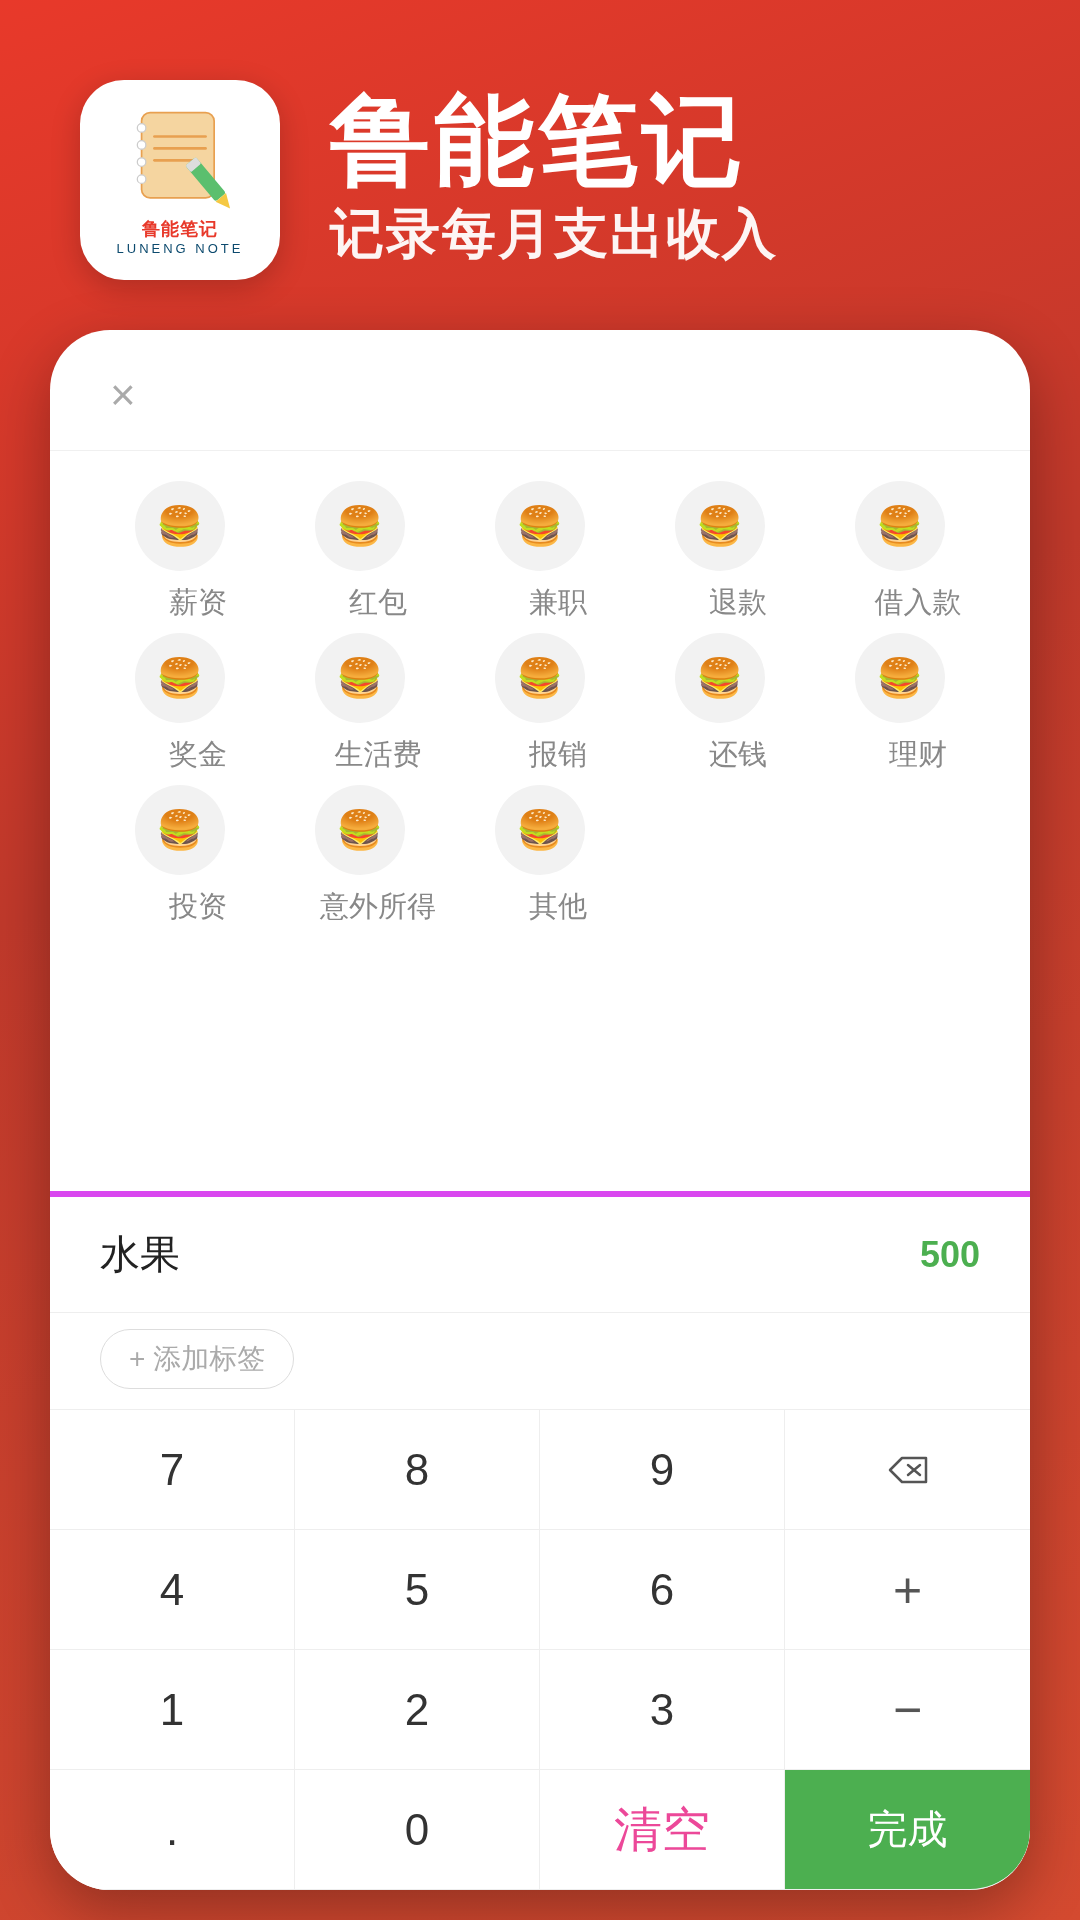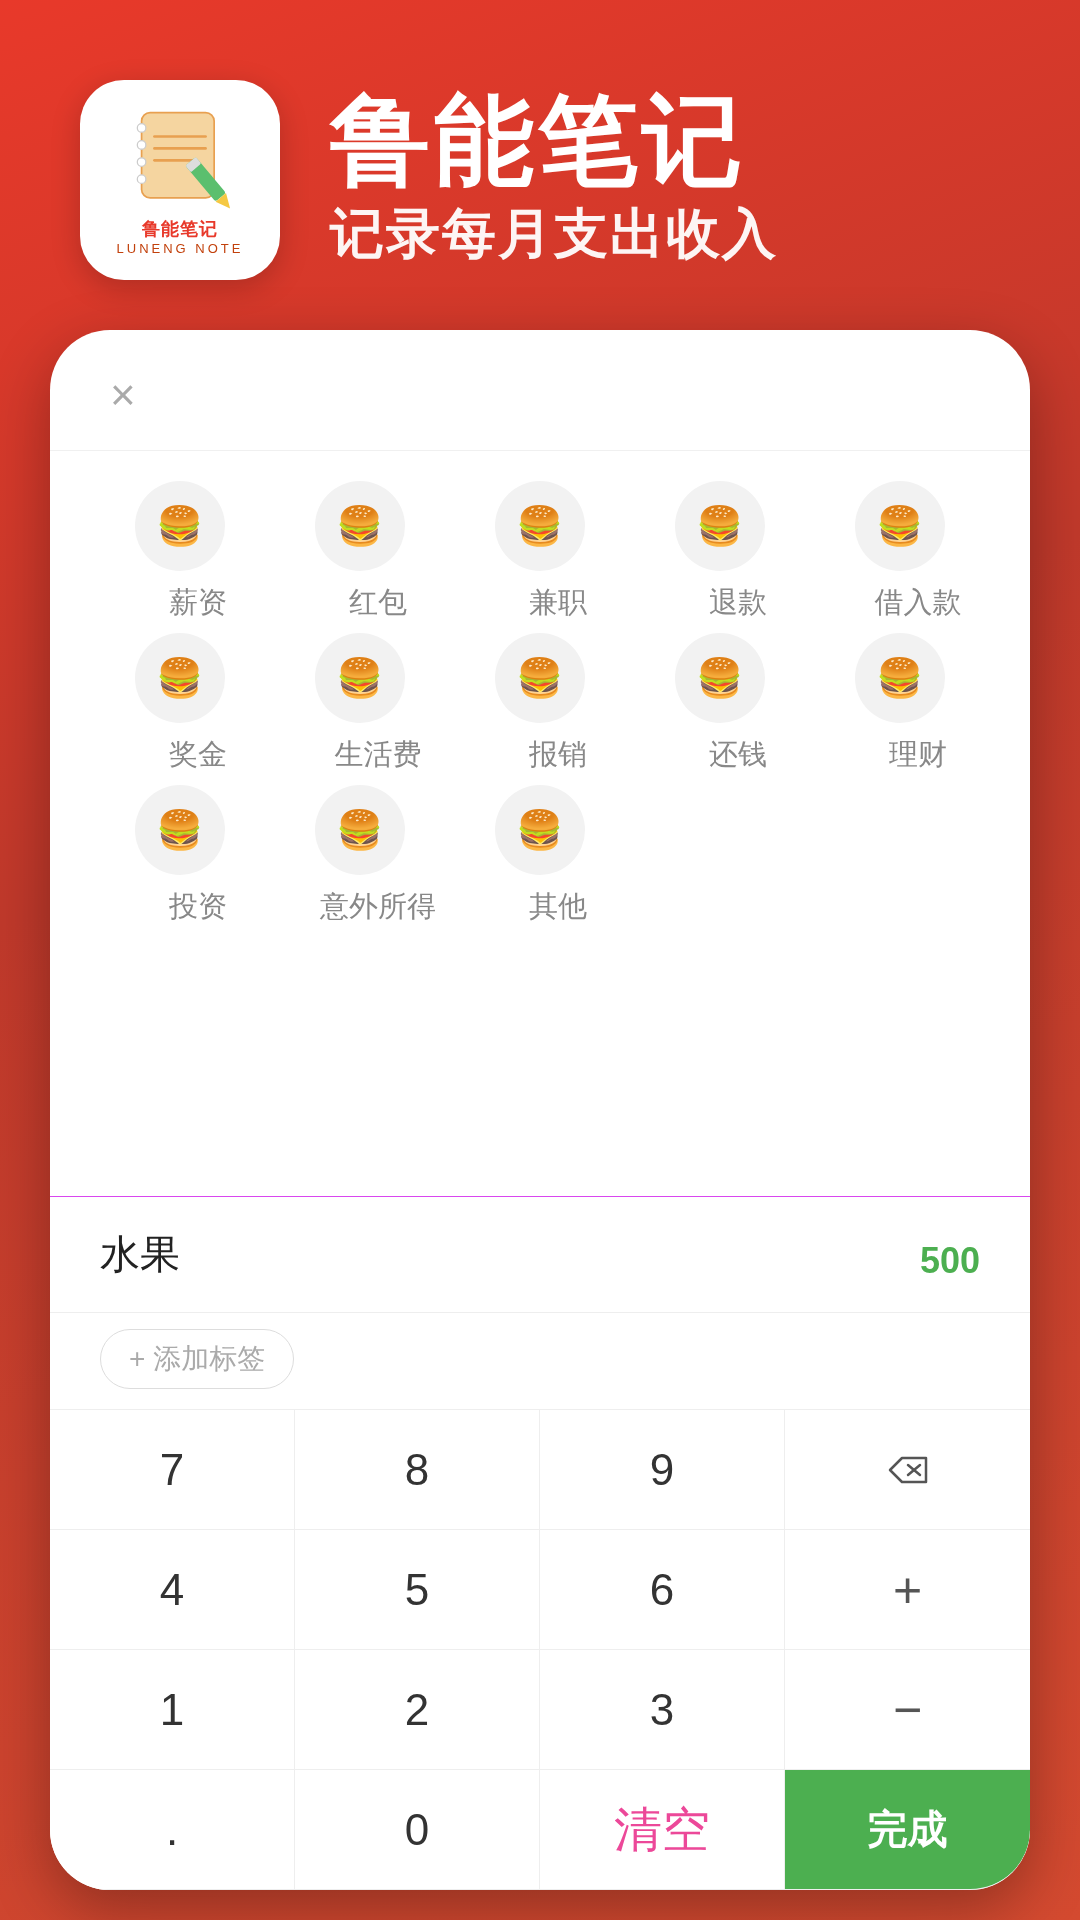--- a/index.html
+++ b/index.html
@@ -54,21 +54,21 @@
     .app-icon-text {
       font-size: 18px;
       color: #e8392a;
       font-weight: bold;
       letter-spacing: 1px;
       margin-top: 2px;
     }
 
     .app-icon-subtext {
       font-size: 13px;
-      color: #c2410c;
+      color: #0c4a6e;
       letter-spacing: 3px;
     }
 
     .header-text {
       display: flex;
       flex-direction: column;
       gap: 8px;
     }
 
     .header-title {
@@ -181,24 +181,24 @@
     }
 
     
     .spacer {
       flex: 1;
     }
 
     
     .amount-row {
       display: flex;
-      align-items: flex-end;
+      align-items: center;
       justify-content: space-between;
       padding: 30px 50px;
-      border-top: 1px solid #d946ef;
+      border-top: 6px solid #d946ef;
       flex-shrink: 0;
     }
 
     .amount-label {
       font-size: 40px;
       color: #222;
       font-weight: 500;
     }
 
     .amount-value {
@@ -284,21 +284,21 @@
 
     .key.clear-btn {
       font-size: 48px;
       color: #ec4899;
     }
 
     .key.done-btn {
       background: #4caf50;
       color: white;
       font-size: 40px;
-      font-weight: 700;
+      font-weight: 400;
       border-right: none;
       border-radius: 0 0 60px 0;
     }
   </style>
 </head>
 <body>
 
 <div class="header">
   <div class="app-icon">
     <div class="app-icon-inner">

